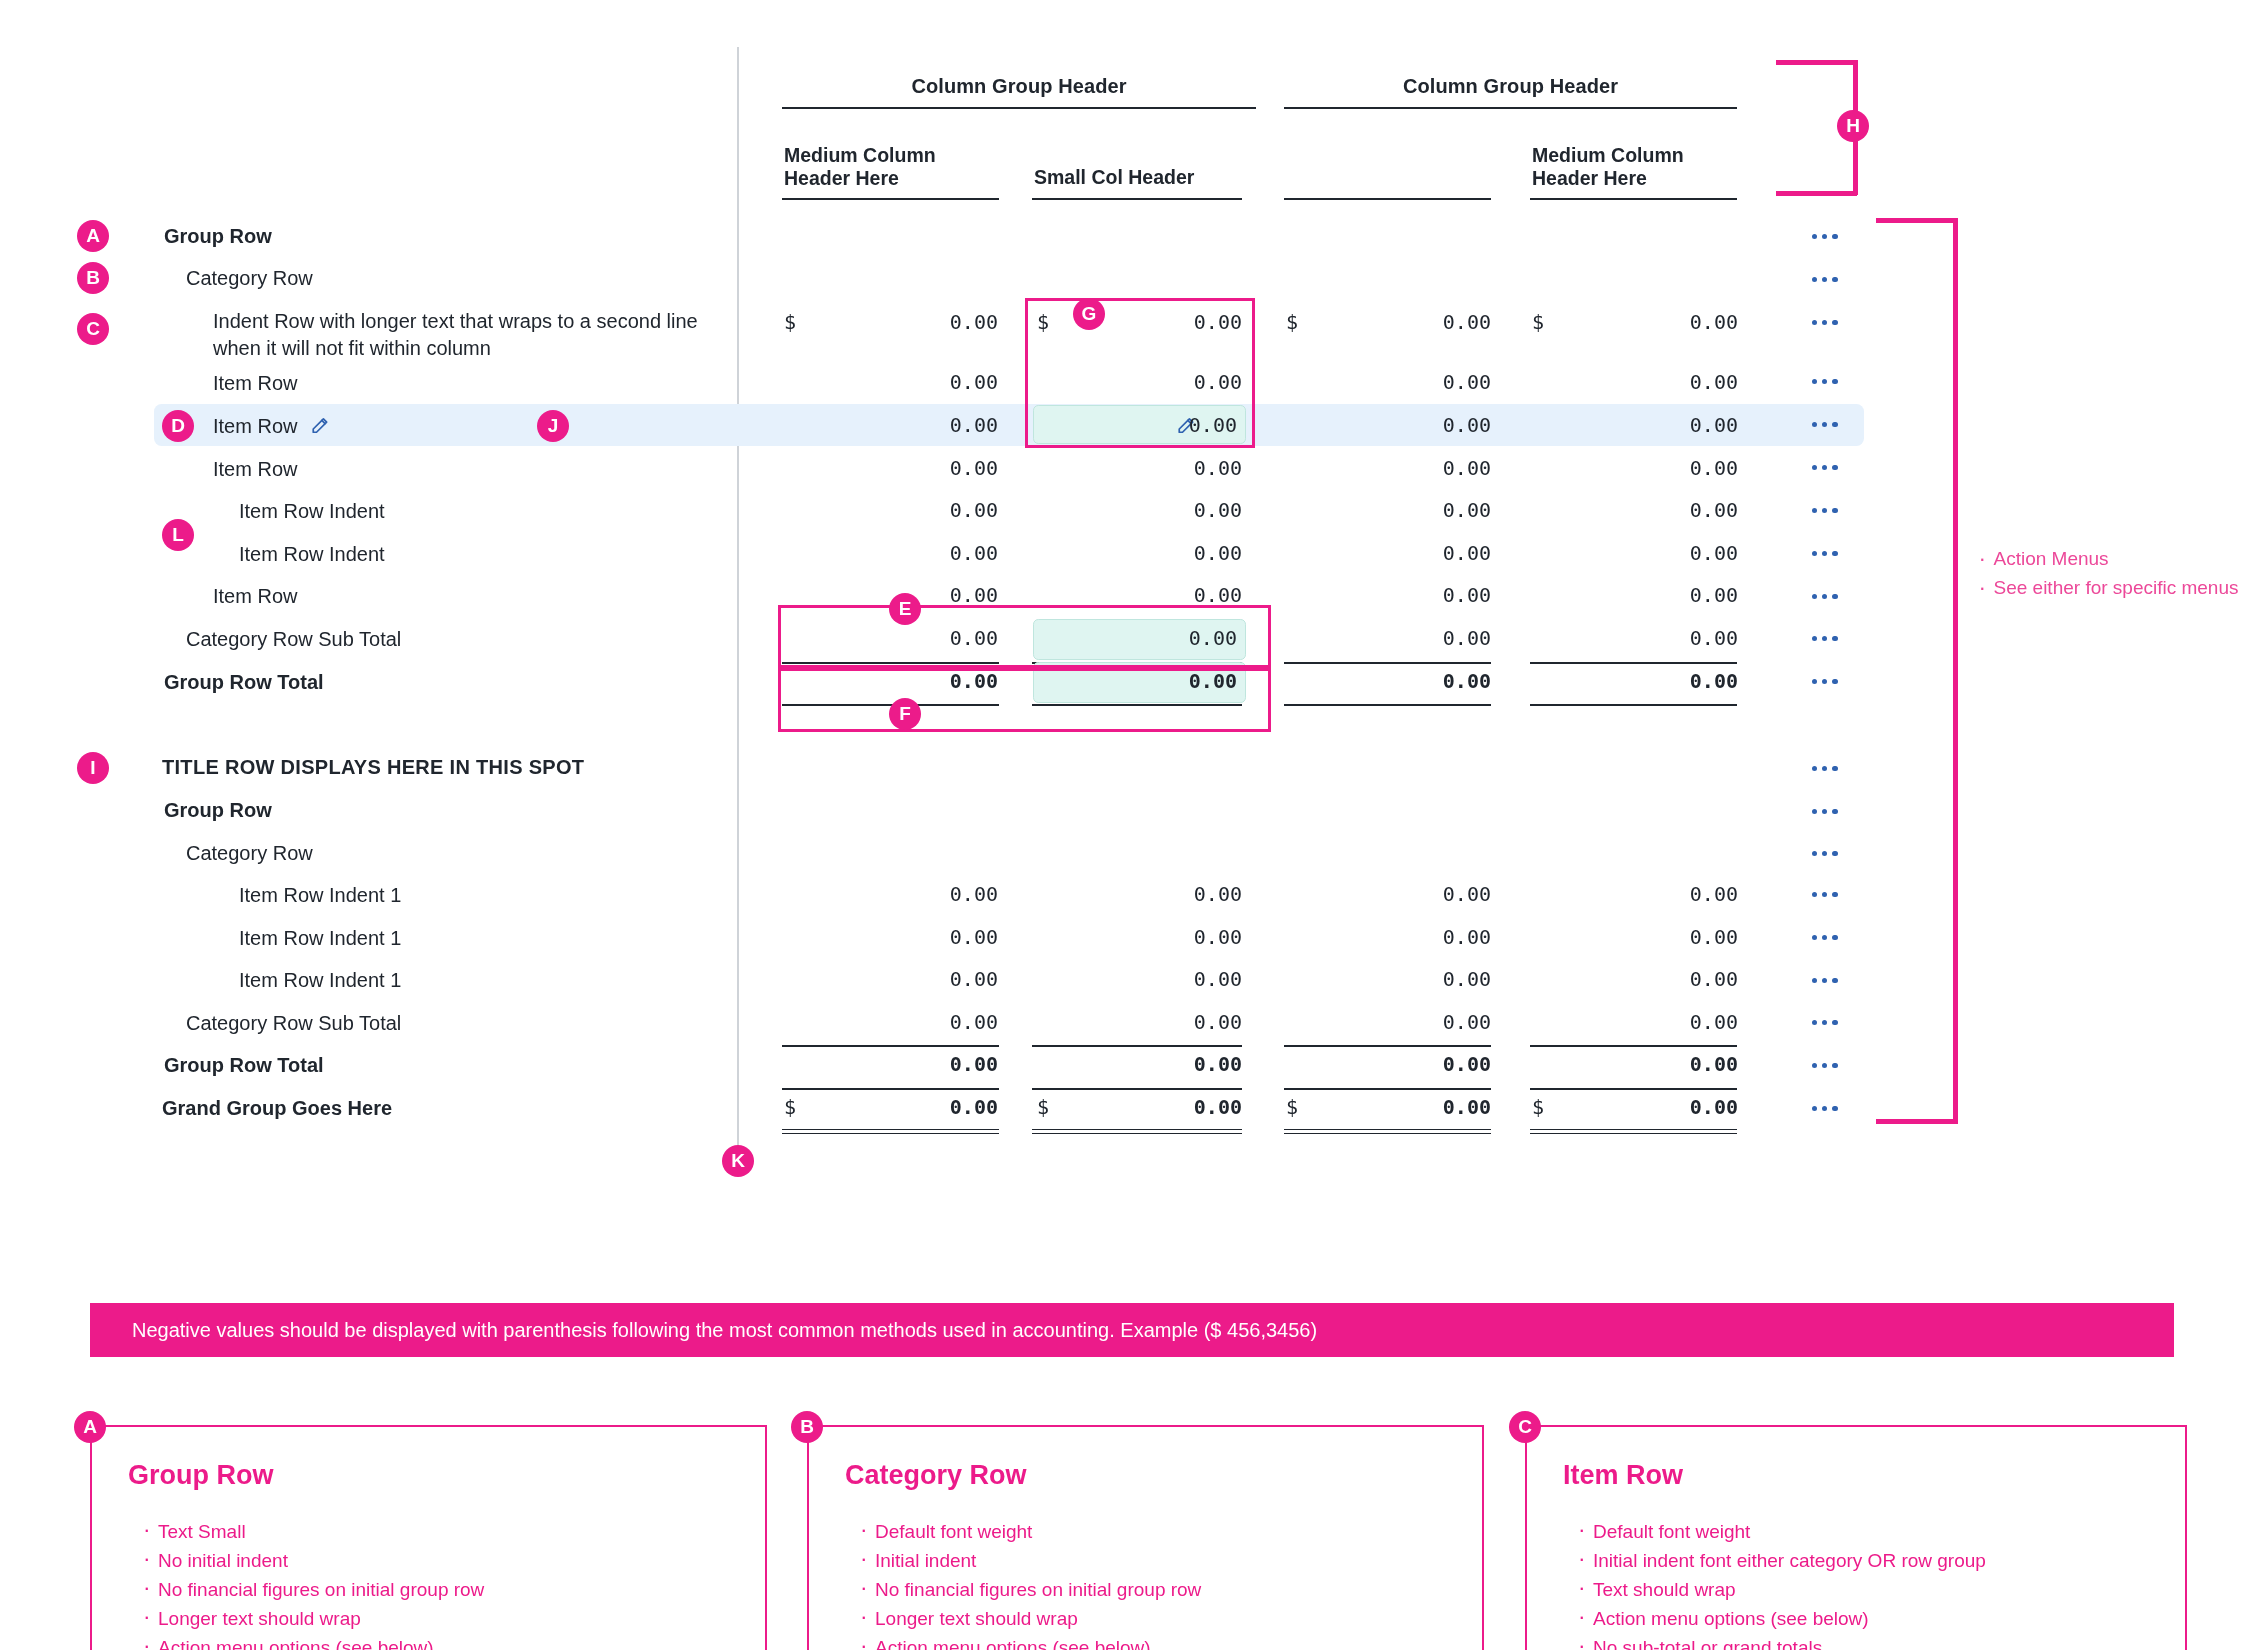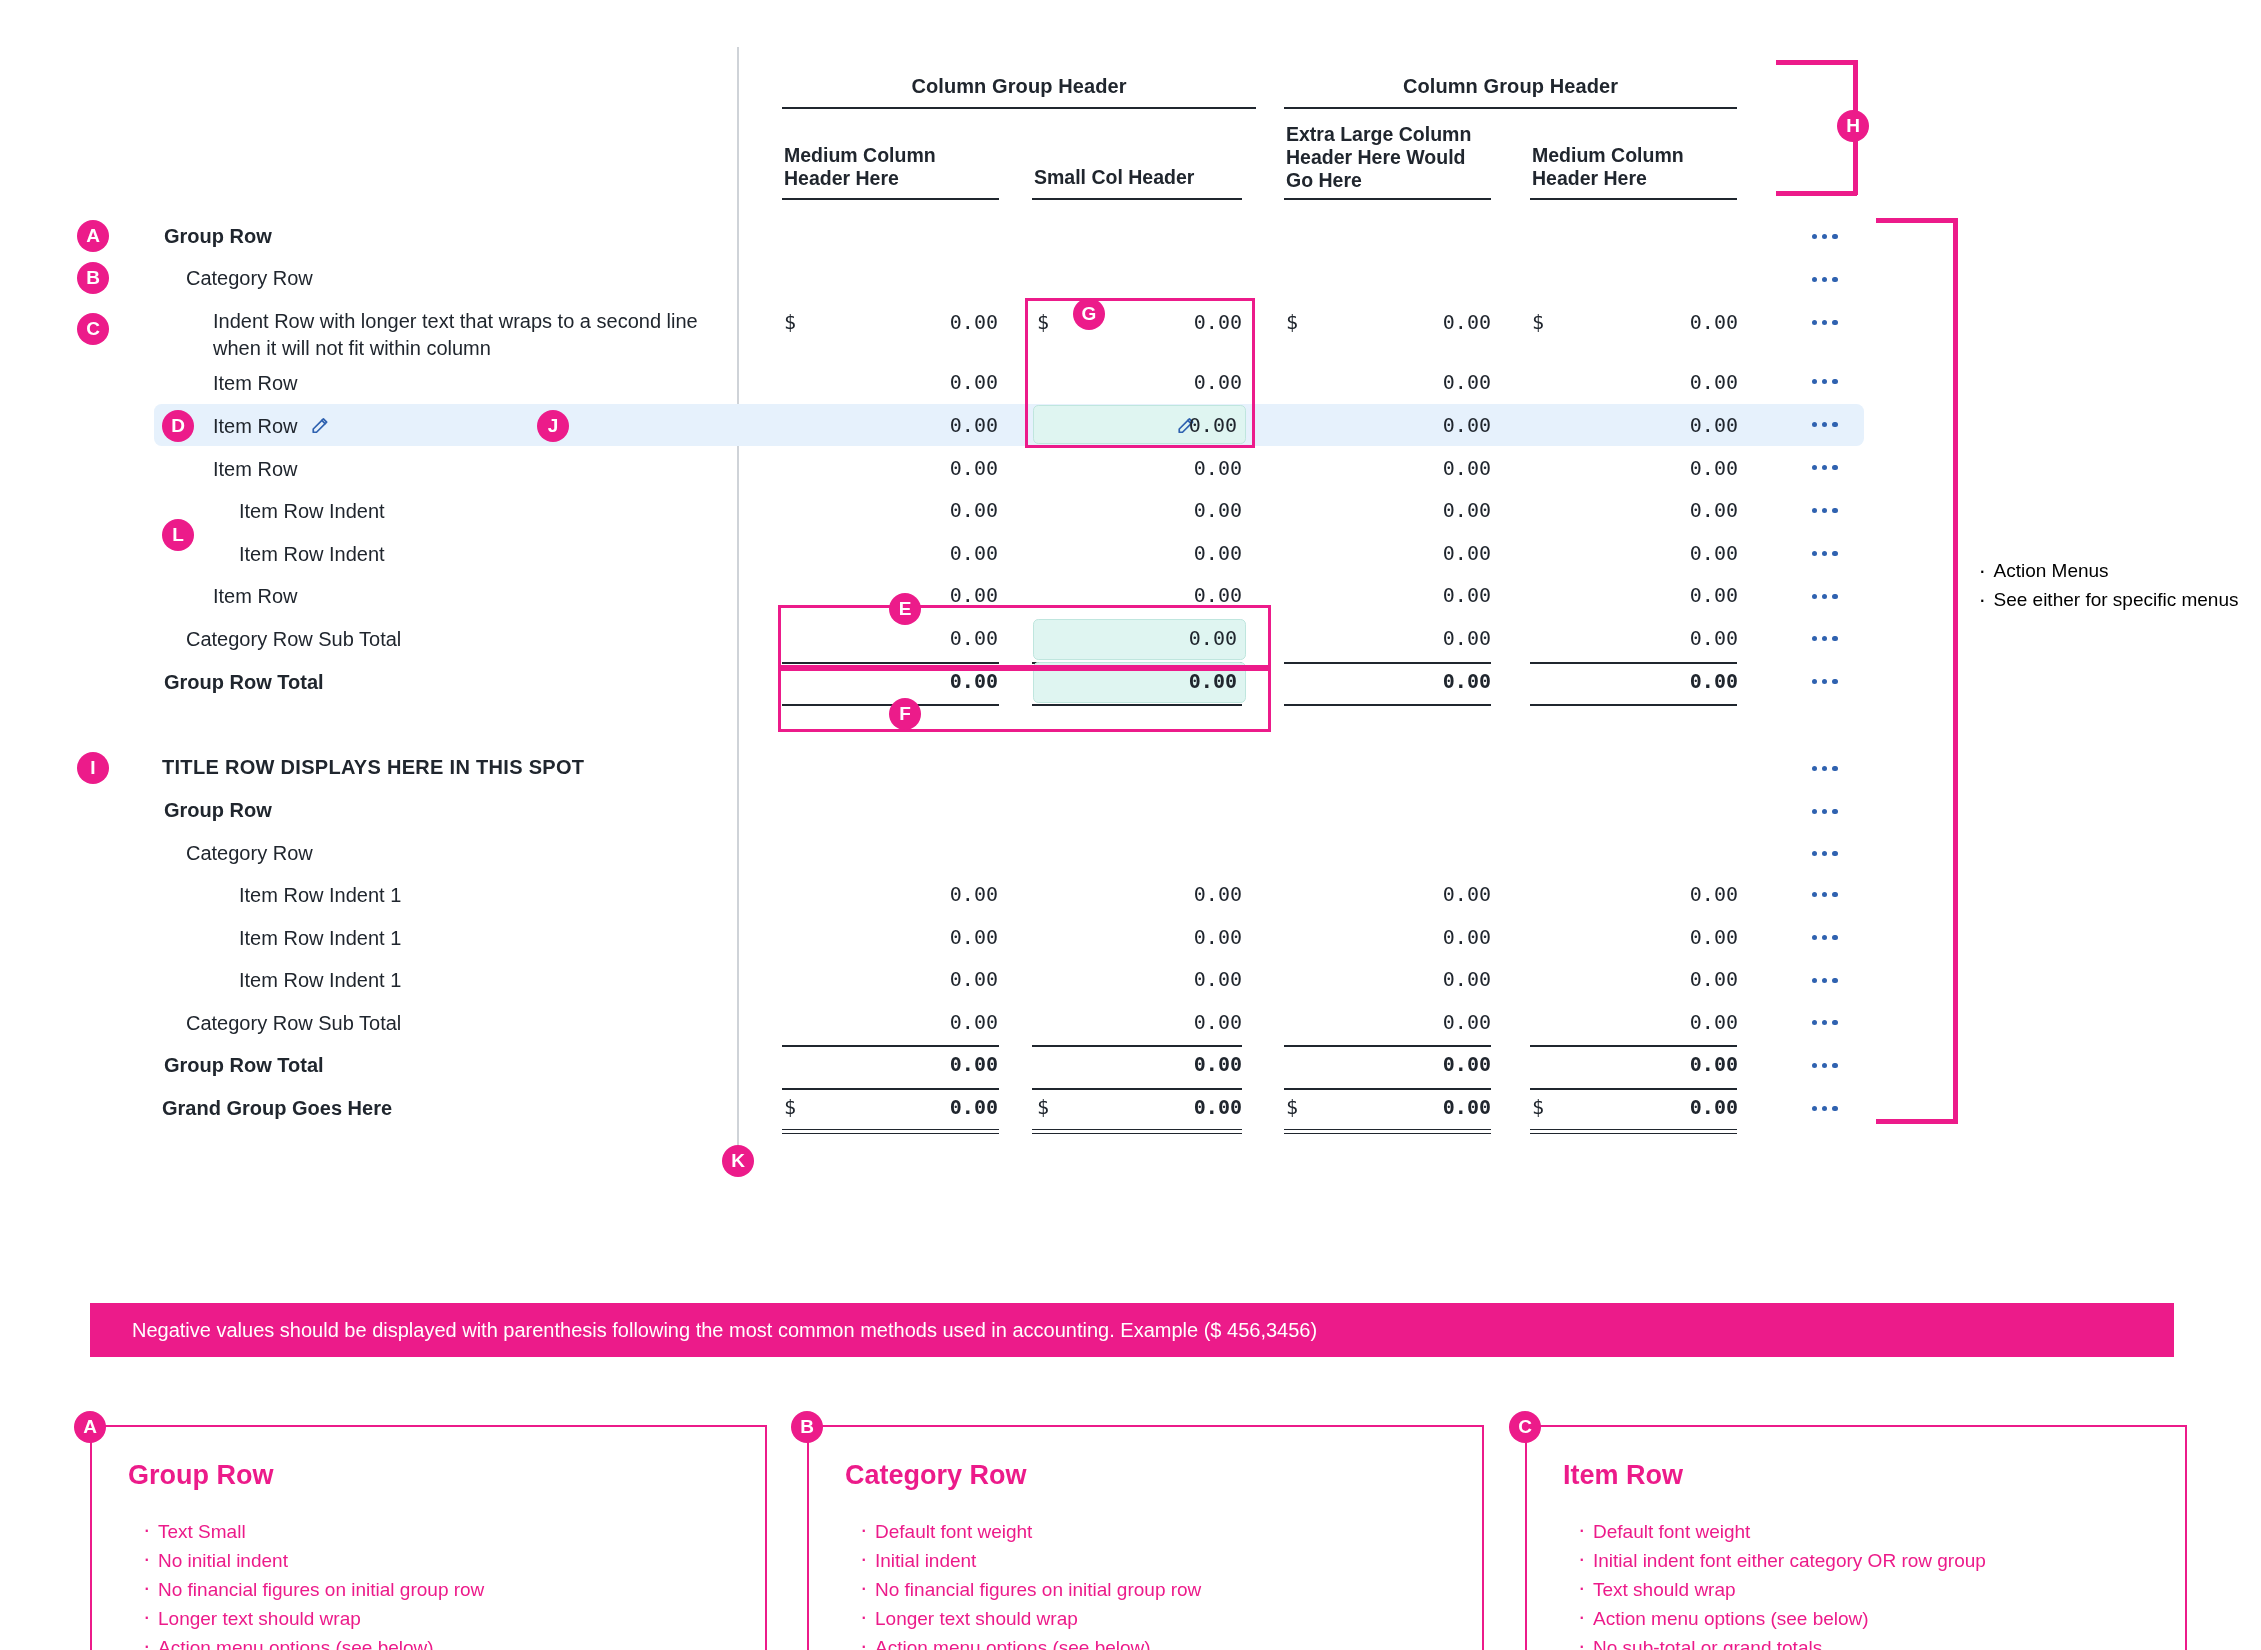--- a/index.html
+++ b/index.html
@@ -81,21 +81,21 @@
 
   
   .pinkbox{ position:absolute; border:3.8px solid #ec1b8a; z-index:20; }
 
   
   .bracket{ position:absolute; z-index:15; }
   .bracket .v{ position:absolute; width:4.5px; background:#ec1b8a; }
   .bracket .h{ position:absolute; height:4.5px; background:#ec1b8a; }
 
   .rt-note{
-    position:absolute; color:#000000; font-size:19px; line-height:1.5;margin-top:12px;
+    position:absolute; color:#ec4899; font-size:19px; line-height:1.5;
   }
   .rt-note ul{ margin:0; padding:0 0 0 16.5px; list-style:none; }
   .rt-note li{ position:relative; }
   .rt-note li::before{ content:"\00b7"; position:absolute; left:-15px; font-size:22.6px; line-height:1.2;}
 
   
   #banner{
     position:absolute; left:90px; top:1303px; width:2084px; height:54px;
     background:#ec1b8a; display:flex; align-items:center;
   }
@@ -132,23 +132,20 @@
   <div class="grp-head" style="left:1284px;top:75px;width:453px;">Column Group Header</div>
   <div class="grp-rule" style="left:1284px;top:107px;width:453px;"></div>
 
   <div class="col-head" style="left:784px;top:144px;width:226px;white-space:pre-line;">Medium Column
 Header Here</div>
   <div class="col-rule" style="left:782px;top:198px;width:217px;"></div>
 
   <div class="col-head" style="left:1034px;top:166px;width:218px;white-space:pre-line;">Small Col Header</div>
   <div class="col-rule" style="left:1032px;top:198px;width:210px;"></div>
 
-  <div class="col-head" style="left:1286px;top:123px;width:226px;white-space:pre-line;">Extra Large Column
-Header Here Would
-Go Here</div>
   <div class="col-rule" style="left:1284px;top:198px;width:207px;"></div>
 
   <div class="col-head" style="left:1532px;top:144px;width:226px;white-space:pre-line;">Medium Column
 Header Here</div>
   <div class="col-rule" style="left:1530px;top:198px;width:207px;"></div>
 
   <div class="rowhl" style="top:404px;height:42px;"></div>
 
   <div class="label bold" style="left:164px;top:223px;">Group Row</div>
   <div class="kebab" style="left:1812px;top:226px;">

